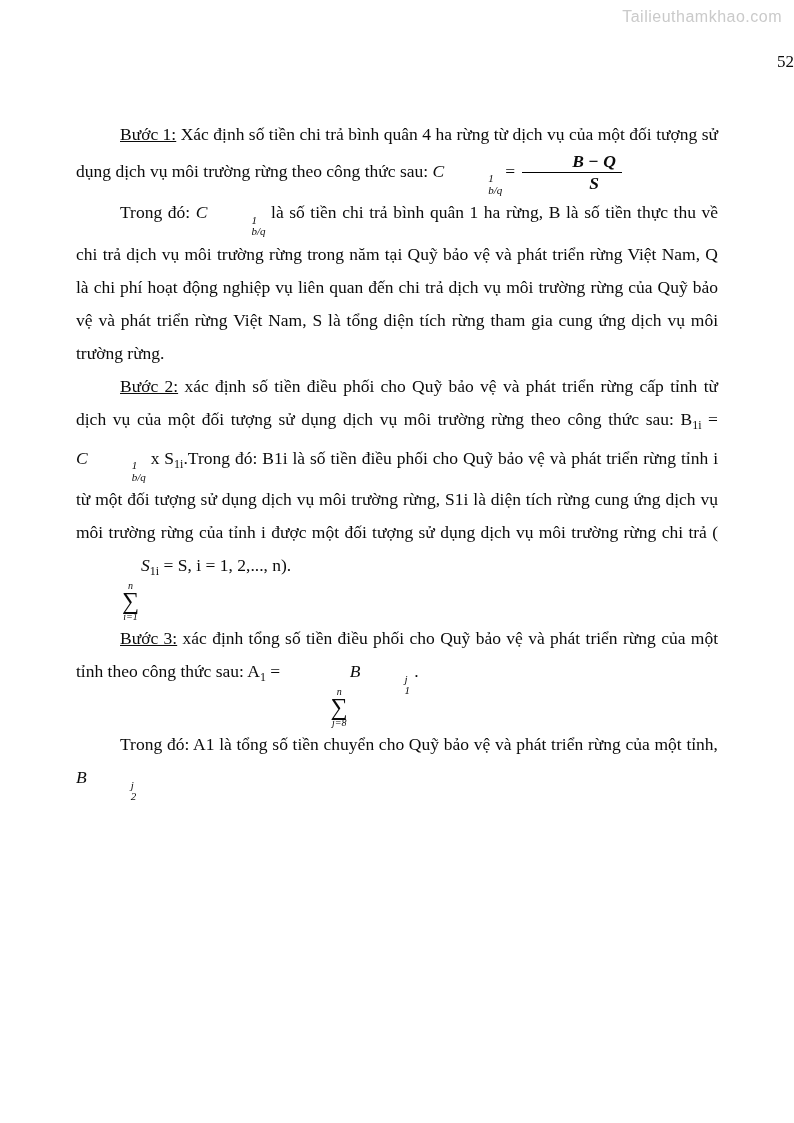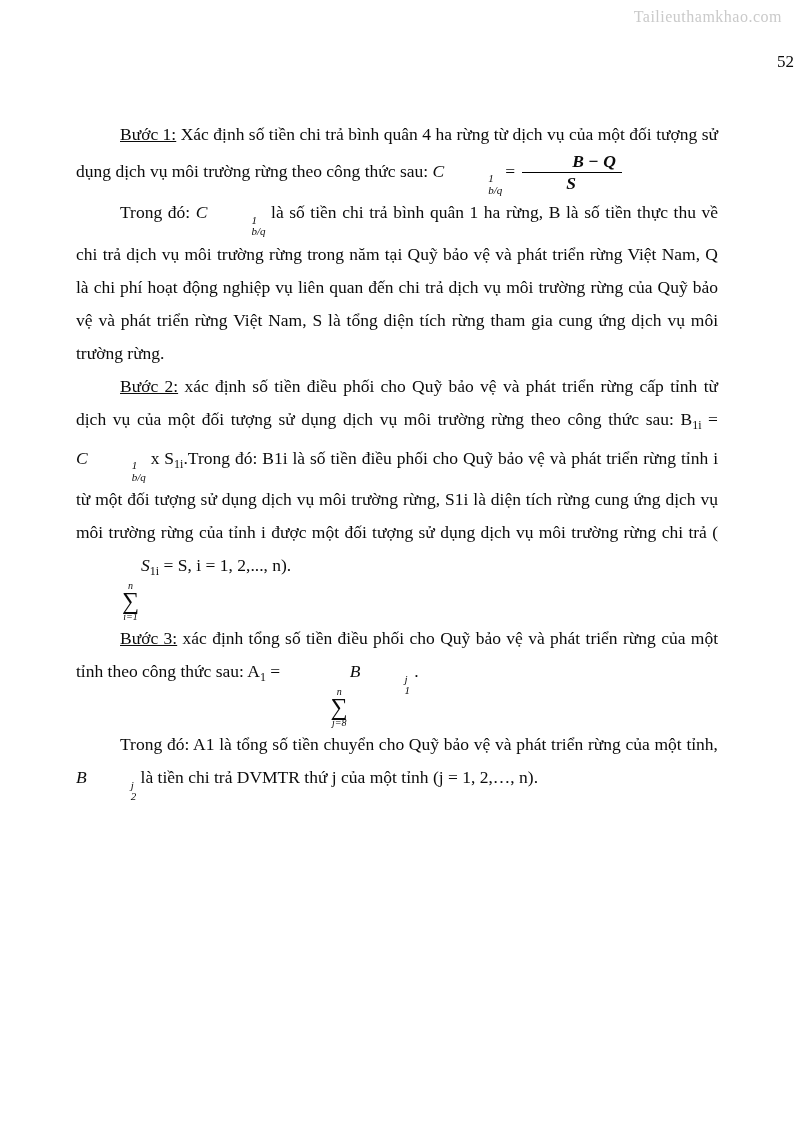--- a/index.html
+++ b/index.html
@@ -2,42 +2,42 @@
 <html><head>
 <meta charset="utf-8">
 <style>
   html, body { margin:0; padding:0; background:#fff; }
   .page {
     position:relative; width:794px; height:1123px; background:#ffffff;
     font-family:"Liberation Serif", serif; color:#0b0b0b; overflow:hidden;
   }
   .watermark {
     position:absolute; top:8px; right:12px;
-    font-family:Liberation Serif, serif; font-size:16px;
+    font-family:Liberation Sans, sans-serif; font-size:16px;
     color:#cacaca; text-shadow:1px 1px 0 #ffffff; letter-spacing:0.5px;
   }
   .page-number { padding-top:52px; text-align:right; font-size:17px; }
   .content {
     margin:46px 76px 0 76px;
     font-size:17.5px; line-height:33px; text-align:justify;
   }
   .content p { margin:0; text-indent:44px; }
   .heading { font-style:italic; }
   .ul { text-decoration:underline;margin-top:7px; }
 
   
   .math { white-space:nowrap; }
   .mvar { font-family:"Liberation Serif", serif; font-style:italic; }
   .supsub {
     display:inline-flex; flex-direction:column; vertical-align:-0.5em;
     font-size:11px; line-height:1.05; text-align:left; font-style:italic;
   }
   .supsub sup, .supsub sub { font-size:11px; line-height:1.05; vertical-align:baseline; }
   .frac {
-    display:inline-block; vertical-align:middle; 
+    display:inline-block; vertical-align:middle; text-align:center;
     line-height:1.2; font-style:italic; font-weight:bold; margin-left:4px;
   }
   .frac .num { display:block; border-bottom:1.5px solid #000; padding:0 6px; }
   .frac .den { display:block; }
   .sum {
     display:inline-flex; flex-direction:column; align-items:center;
     vertical-align:-1.0em; line-height:1; margin:0 2px;
   }
   .sum .limit { font-size:10px; font-style:italic; line-height:1.1; }
   .sum .sigma { font-size:24px; line-height:0.85; }
@@ -81,17 +81,17 @@
             <span class="sigma">∑</span>
             <span class="limit">j=8</span>
           </span><i class="mvar">B</i><span class="supsub">
             <sup>j</sup>
             <sub>1</sub>
           </span></span><span> .</span></p>
 
     <p><span>Trong đó: A1 là tổng số tiền chuyển cho Quỹ bảo vệ và phát triển rừng của một tỉnh, </span><span class="math"><i class="mvar">B</i><span class="supsub">
             <sup>j</sup>
             <sub>2</sub>
-          </span></span><span> là tiền chi trả DVMTR thứ j của một tỉnh (j = 1, 2,…, n).</span></p>
+          </span></span></p>
 
 
   </div>
 </div>
 
 </body></html>

